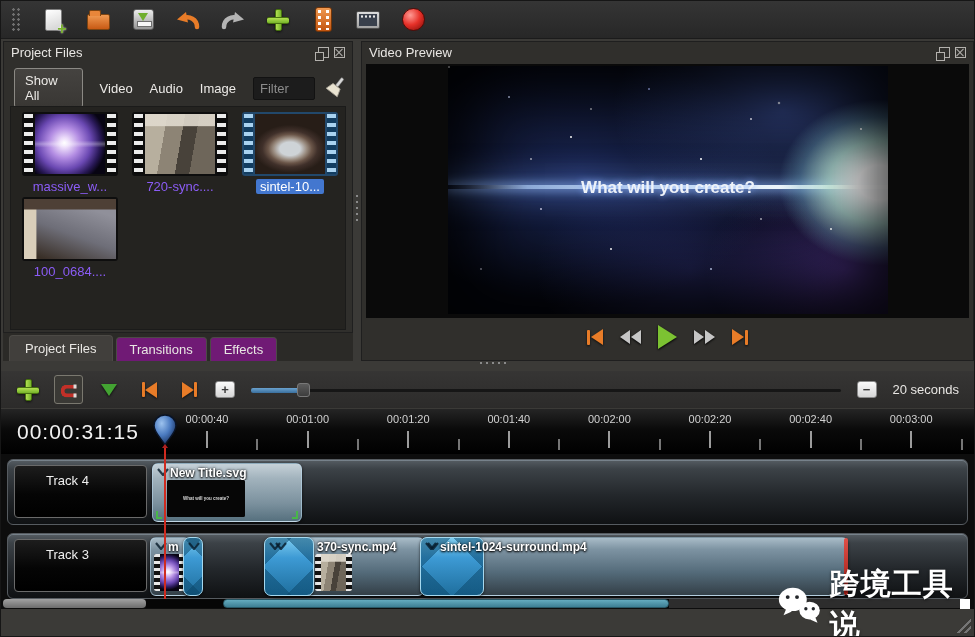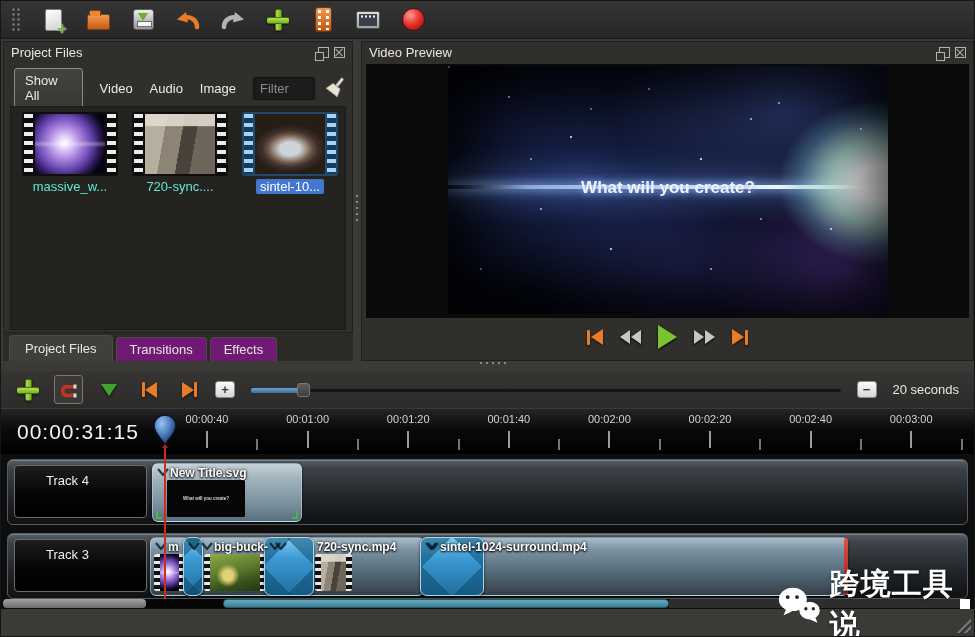--- a/index.html
+++ b/index.html
@@ -59,21 +59,21 @@
   .file-grid { display:grid; grid-template-columns:repeat(3,110px); padding:5px 2px 0 4px; row-gap:3px; }
   .file-item { display:flex; flex-direction:column; align-items:center; }
   .thumb { width:96px; height:64px; border-radius:3px; position:relative; overflow:hidden; background:#0e0e0e; }
   .thumb.strip::before,.thumb.strip::after { content:''; position:absolute; top:2px; bottom:2px; width:9px;
     background:repeating-linear-gradient(#ececec 0 4px,#0b0b0b 4px 9px); z-index:2; }
   .thumb.strip::before { left:2px; } .thumb.strip::after { right:2px; }
   .thumb.sel { background:#22486b; }
   .thumb.sel.strip::before,.thumb.sel.strip::after { background:repeating-linear-gradient(#a9d2f0 0 4px,#123d61 4px 9px); }
   .thumb .art { position:absolute; left:13px; right:13px; top:2px; bottom:2px; }
   .thumb.nostrip .art { left:2px; right:2px; }
-  .file-label { margin-top:3px; font-size:13px; color:#5eead4; padding:0 4px; border-radius:2px; white-space:nowrap; }
+  .file-label { margin-top:3px; font-size:13px; color:#8b5cf6; padding:0 4px; border-radius:2px; white-space:nowrap; }
   .file-label.sel { background:#4377cf; color:#fff; }
   .mini-text { position:absolute; inset:0; display:flex; align-items:center; justify-content:center; color:#d8d8d8; font-size:9px; white-space:nowrap; transform:scale(.5); font-weight:bold; }
 
   
   .art-sphere { background:
     linear-gradient(180deg,transparent 44%,rgba(255,255,255,.30) 50%,transparent 56%),
     radial-gradient(circle at 42% 48%, #ffffff 0%, #ecdcfa 10%, #b28ce2 30%, #6a48b2 52%, #281856 70%, #070412 82%), #050510; }
   .art-street { background:
     linear-gradient(180deg, rgba(224,218,206,.9) 0 20%, rgba(0,0,0,0) 21%),
     linear-gradient(100deg, #b7af9e 0 28%, #8d8475 28% 50%, #48423a 50% 68%, #6e665a 68%); }
@@ -282,20 +282,26 @@
             <div class="thumb strip">
               <div class="art art-street"></div>
             </div>
             <div class="file-label">720-sync....</div>
           </div>
           <div class="file-item">
             <div class="thumb strip sel">
               <div class="art art-pan"></div>
             </div>
             <div class="file-label sel">sintel-10...</div>
+          </div>
+          <div class="file-item">
+            <div class="thumb nostrip">
+              <div class="art art-bedroom"></div>
+            </div>
+            <div class="file-label">100_0684....</div>
           </div>
         </div>
     </div>
   </div>
 
   <div class="bottom-tabs" id="bottomTabs">
       <div class="tab active">Project Files</div>
       <div class="tab">Transitions</div>
       <div class="tab">Effects</div>
     </div>
@@ -423,34 +429,25 @@
           <div class="track-label-box">Track 3</div>
           <div class="clip" style="left: 142px; width: 40px;">
             <svg class="chev" width="12" height="8" viewBox="0 0 12 8">
               <path d="M1 1 L6 7 L11 1" fill="none" stroke="rgba(5,25,40,.8)" stroke-width="2.2"></path>
             </svg>
             <div class="clip-label">m</div>
             <div class="cthumb" style="left: 3px; width: 31px;">
               <div class="art art-sphere"></div>
             </div>
           </div>
-          <div class="clip" style="left: 188px; width: 78px;">
-            <svg class="chev" width="12" height="8" viewBox="0 0 12 8">
-              <path d="M1 1 L6 7 L11 1" fill="none" stroke="rgba(5,25,40,.8)" stroke-width="2.2"></path>
-            </svg>
-            <div class="clip-label">big-buck-</div>
-            <div class="cthumb" style="left: 7px; width: 62px;">
-              <div class="art art-nature"></div>
-            </div>
-          </div>
           <div class="clip" style="left: 262px; width: 154px;">
             <svg class="chev" width="12" height="8" viewBox="0 0 12 8">
               <path d="M1 1 L6 7 L11 1" fill="none" stroke="rgba(5,25,40,.8)" stroke-width="2.2"></path>
             </svg>
-            <div class="clip-label" style="padding-left: 46px;">720-sync.mp4</div>
+            <div class="clip-label" style="padding-left: 46px;">370-sync.mp4</div>
             <div class="cthumb" style="left: 44px; width: 37px;">
               <div class="art art-street"></div>
             </div>
           </div>
           <div class="clip" style="left: 414px; width: 426px;">
             <svg class="chev" width="12" height="8" viewBox="0 0 12 8">
               <path d="M1 1 L6 7 L11 1" fill="none" stroke="rgba(5,25,40,.8)" stroke-width="2.2"></path>
             </svg>
             <div class="clip-label">sintel-1024-surround.mp4</div>
             <div class="clip-end-marker"></div>

